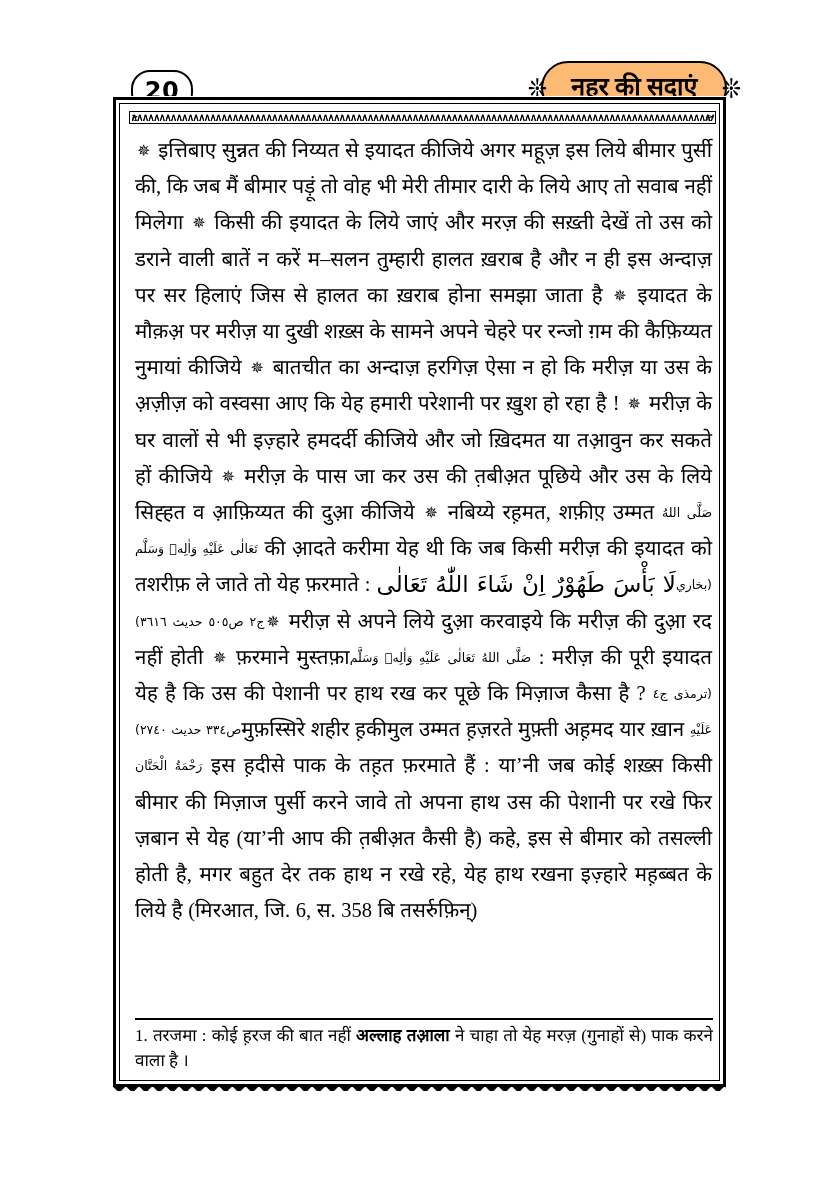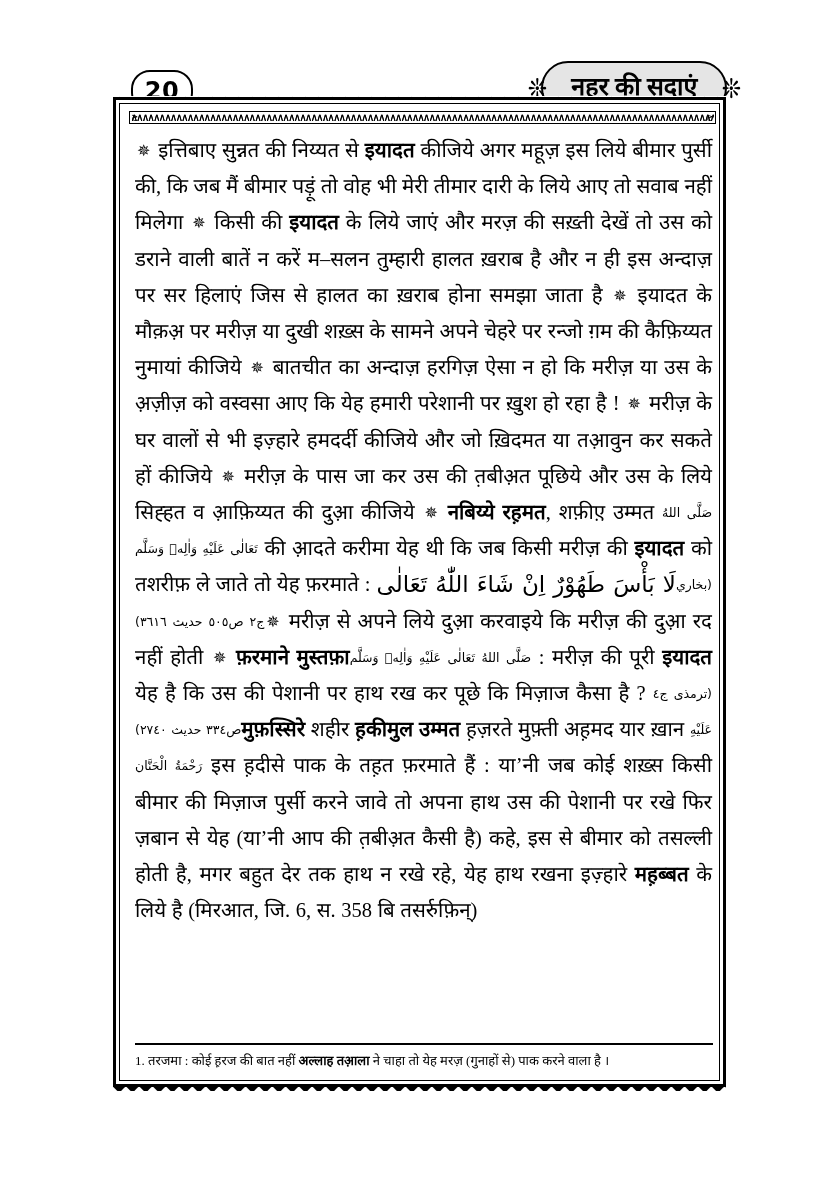--- a/index.html
+++ b/index.html
@@ -71,21 +71,21 @@
   .ornament.right { margin-left: -7px; }
 
   .header-cartouche {
     border: 2.2px solid #000;
     border-radius: 28px;
     padding: 2px 28px 6px 28px;
     height: 42px;
     display: flex;
     align-items: center;
     justify-content: center;
-    background: #e5e5e5;
+    background: #fdba74;
   }
   .header-title {
     font-family: "Liberation Serif", "DejaVu Serif", serif;
     font-size: 25px;
     font-weight: bold;
     line-height: 1;
     white-space: nowrap;
   }
 
   
@@ -226,21 +226,21 @@
   .body-text {
     font-family: "Liberation Serif", "DejaVu Serif", serif;
     font-size: 20.5px;
     line-height: 36.2px;
     text-align: justify;
     text-align-last: left;
     padding: 6px 8px 0 10px;
     word-spacing: 0.5px;
   }
   .body-text b, .bold {
-    font-weight: bold;
+    font-weight: normal;
   }
   .star {
     font-family: "DejaVu Sans", sans-serif;
     font-size: 16px;
     line-height: 1;
     vertical-align: 1px;
     padding: 0 2px;
     letter-spacing: 0;
   }
 
@@ -252,21 +252,21 @@
     width: 578px;
   }
   .footnote-rule {
     width: 100%;
     height: 2px;
     background: #000;
     margin-bottom: 3px;
   }
   .footnote {
     font-family: "Liberation Serif", "DejaVu Serif", serif;
-    font-size: 13px;
+    font-size: 17px;
     line-height: 25px;
     text-align: justify;
     text-align-last: left;
   }
 </style>
 </head>
 <body>
 
 <div class="page">
 

